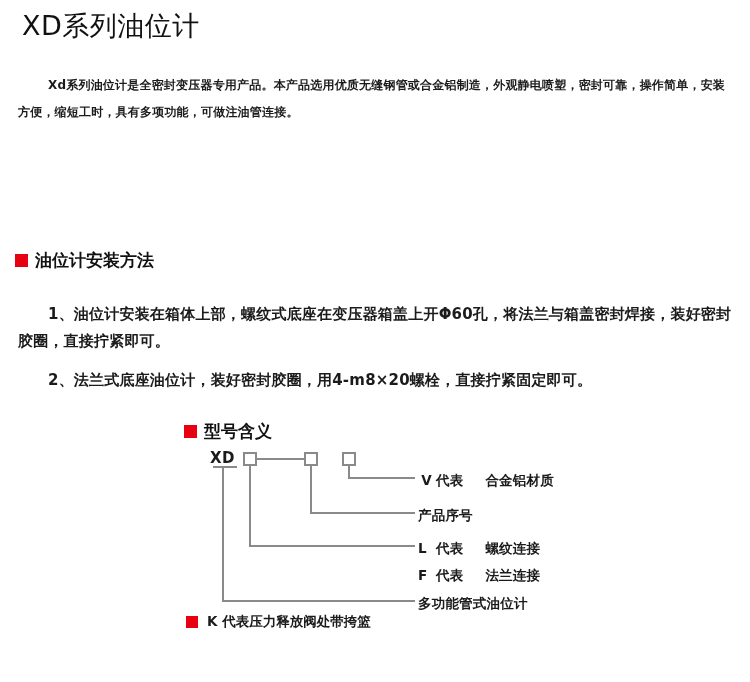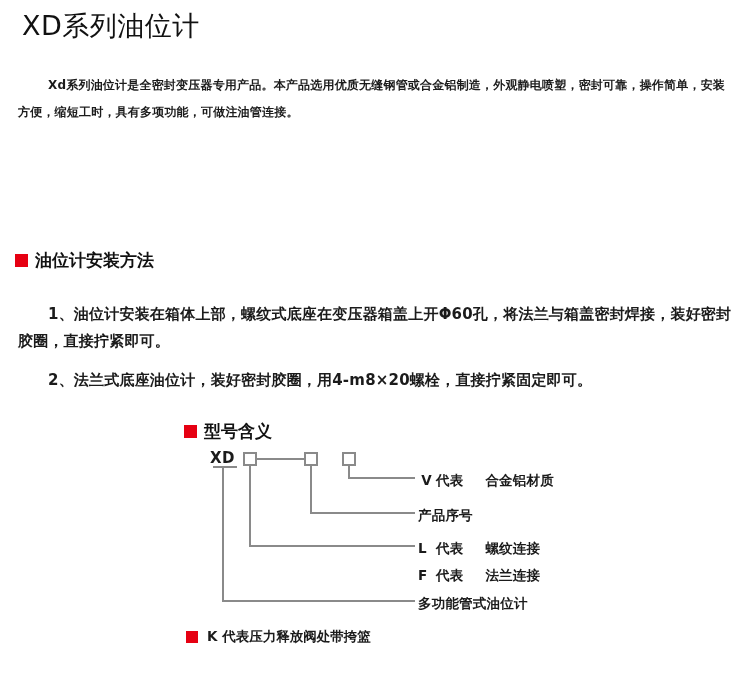--- a/index.html
+++ b/index.html
@@ -135,21 +135,21 @@
     position: absolute;
     display: flex;
     align-items: center;
     gap: 9px;
     font-size: 13.5px;
     font-weight: bold;
     color: #1b1b1b;
     white-space: nowrap;
   }
   .note-item .sq { width: 12px; height: 12px; }
-  #note-k { left: 186px; top: 628px; align-items: center; }
+  #note-k { left: 186px; top: 613px; align-items: center; }
   #note-g { left: 186px; top: 647px; margin-top: 43px; }
 </style>
 </head>
 <body>
 
 <div class="page-title">XD系列油位计</div>
 
 <div class="intro-block">
   <p class="para">Xd系列油位计是全密封变压器专用产品。本产品选用优质无缝钢管或合金铝制造，外观静电喷塑，密封可靠，操作简单，安装方便，缩短工时，具有多项功能，可做注油管连接。</p>
 </div>

